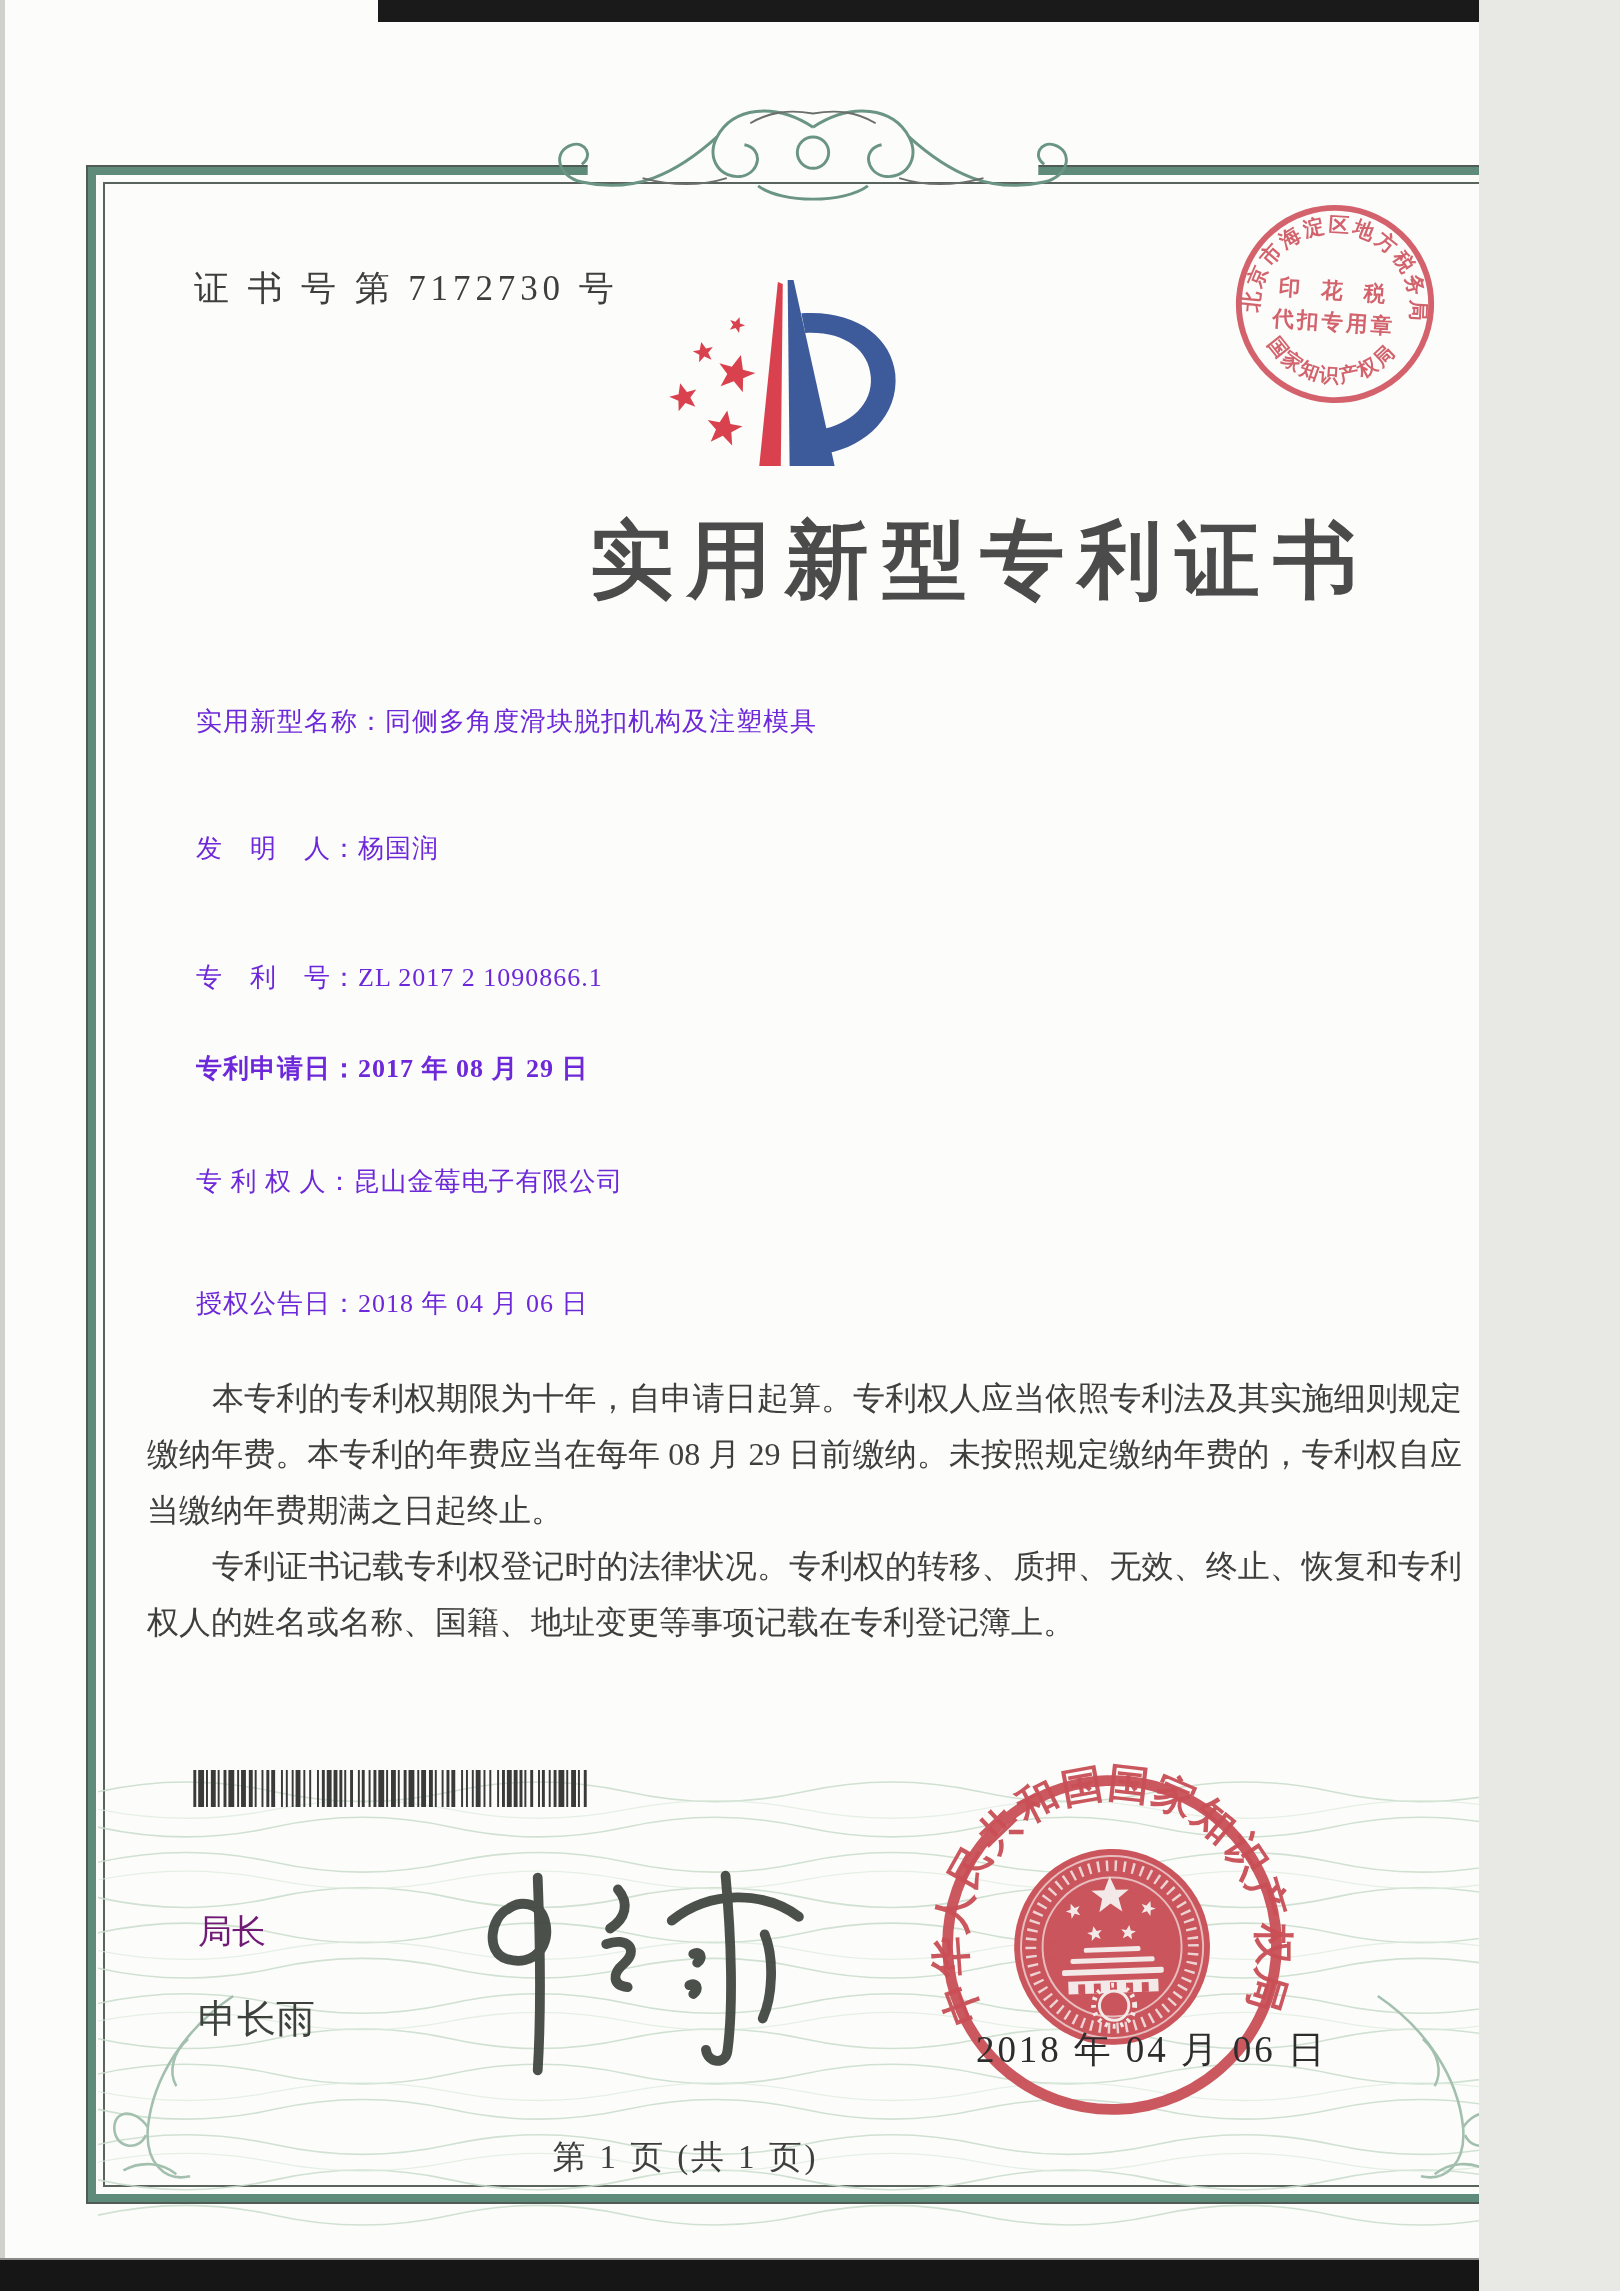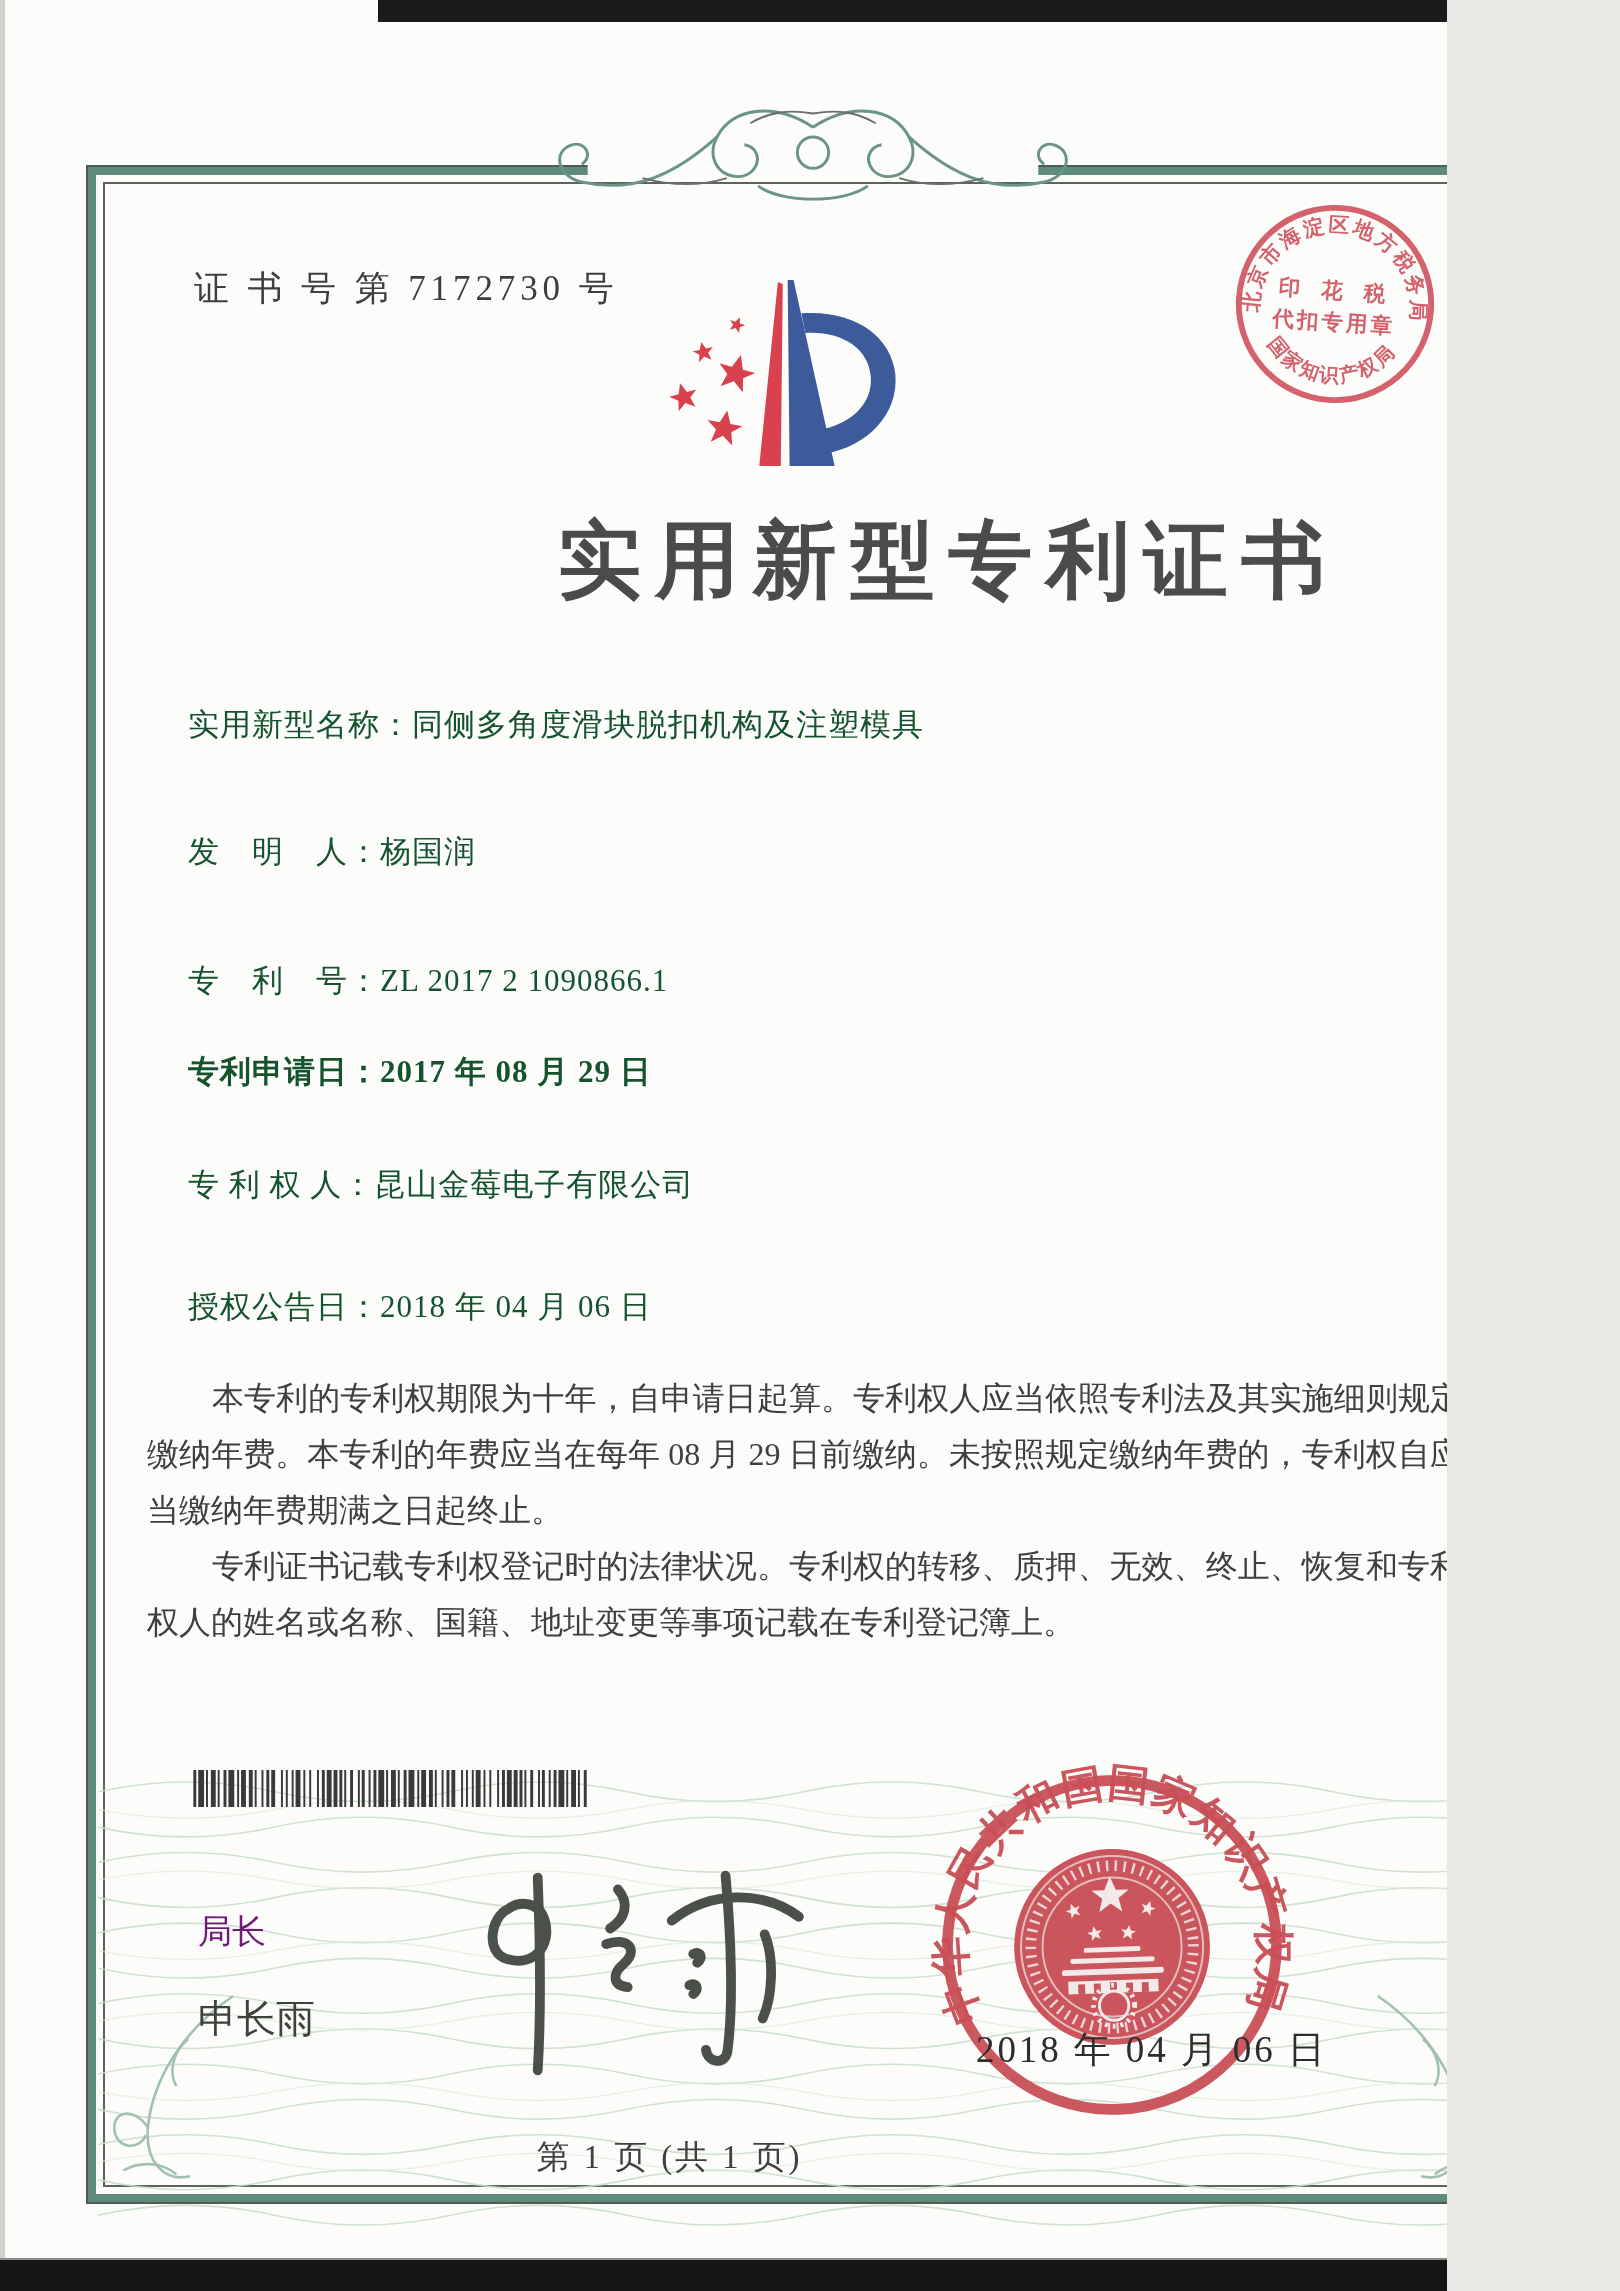--- a/index.html
+++ b/index.html
@@ -1,37 +1,37 @@
 <!DOCTYPE html>
 <html><head>
 <meta charset="utf-8">
 <style>
   html,body{margin:0;padding:0;background:#e8e8e4;}
   .page{position:relative;width:1447px;height:2292px;background:#fcfcfa;overflow:hidden;
-        font-family:"Liberation Serif","DejaVu Serif",serif;color:#3f3f3f;}
+        font-family:"Liberation Serif","DejaVu Serif",serif;color:#3f3f3f;padding-left:32px;}
   
   .scan-top{position:absolute;left:378px;top:0;width:1242px;height:21.6px;background:#1a1a1a;}
   .scan-bottom{position:absolute;left:0;top:2258px;width:1620px;height:33px;background:#161616;border-top:2px solid #8a8a86;}
   .scan-right-line{position:absolute;left:1569px;top:15.7px;width:9.8px;height:2247px;background:#262626;}
   .scan-right-margin{position:absolute;left:1579px;top:0;width:41px;height:2292px;background:#d4d4d0;}
   .scan-left-edge{position:absolute;left:0;top:0;width:4.9px;height:2292px;background:#d0d0cc;}
   
   .frame{position:absolute;left:86px;top:165px;width:1428px;height:2039px;border:2px solid #4f5b54;box-sizing:border-box;}
   .frame2{position:absolute;inset:0;border:8.8px solid #5f8c7a;}
   .frame3{position:absolute;inset:6.9px;border:2px solid #5a645c;}
   .ornament-top{position:absolute;left:525px;top:84px;z-index:3;}
   .flourish-bl{position:absolute;left:94px;top:1988px;z-index:2;}
   .flourish-br{position:absolute;left:1370px;top:1988px;z-index:2;transform:scaleX(-1);}
   .watermark{position:absolute;left:98px;top:1772px;z-index:1;}
   
   .cert-no{position:absolute;left:194px;top:265px;font-size:35px;letter-spacing:4.9px;color:#3e3e3e;z-index:2;}
   .logo{position:absolute;left:635px;top:276px;z-index:2;}
   .title{position:absolute;left:0;right:108px;top:504px;text-align:right;font-size:84px;font-weight:bold;
          letter-spacing:13.7px;color:#4b4b4b;z-index:2;}
-  .field-row{position:absolute;left:188px;font-size:31px;letter-spacing:1px;color:#14532d;z-index:2;white-space:nowrap;}
+  .field-row{position:absolute;left:196px;font-size:26px;letter-spacing:1px;color:#6d28d9;z-index:2;white-space:nowrap;}
   .row-name{top:704px;} .row-inventor{top:831px;} .row-patno{top:939px;margin-top:21px;}
   .row-filing{top:1051px;font-weight:bold;} .row-patentee{top:1164px;text-align:right;} .row-grant{top:1286px;}
   .body-text{position:absolute;left:147px;top:1370px;width:1315px;font-size:32px;line-height:56px;
              text-align:justify;color:#3f3f3f;z-index:2;}
   .body-text p{margin:0;text-indent:65px;}
   .barcode{position:absolute;left:192px;top:1770px;z-index:2;}
   .director-title{position:absolute;left:198px;top:1909px;font-size:34px;color:#701a75;z-index:2;}
   .director-name{position:absolute;left:198px;top:1992px;font-size:39px;color:#3d423d;z-index:2;}
   .signature{position:absolute;left:461px;top:1860px;z-index:2;}
   .seal-main{position:absolute;left:926px;top:1759px;z-index:3;transform:rotate(-2deg);}

